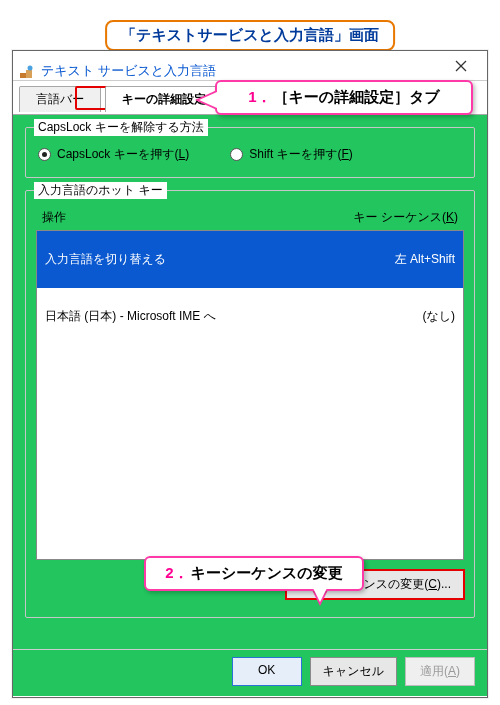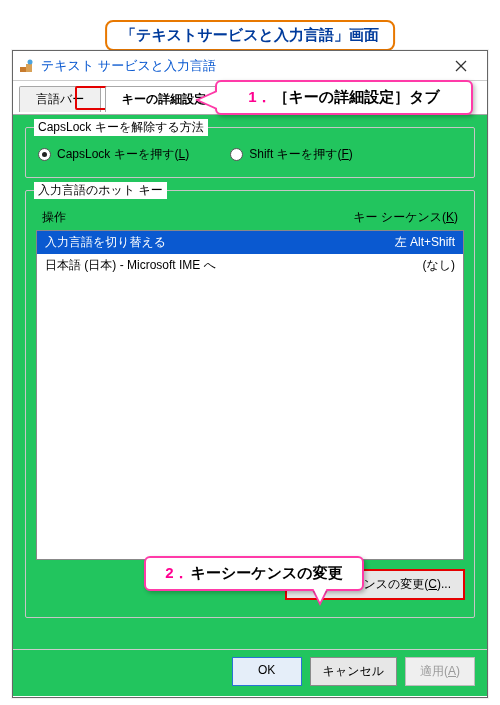--- a/index.html
+++ b/index.html
@@ -38,21 +38,21 @@
     left: 12px; top: 50px;
     width: 476px; height: 648px;
     border: 1px solid #666;
     background: #fff;
     box-shadow: 0 0 0 1px rgba(0,0,0,0.05);
   }
   .titlebar {
     height: 30px;
     border-bottom: 1px solid #ccc;
     display: flex;
-    align-items: center;
+    align-items: flex-end;
     padding: 0 6px;
     background: #fff;
   }
   .titlebar .app-icon {
     width: 16px; height: 16px;
     display: inline-block;
     position: relative;
     margin-right: 6px;
   }
   .titlebar .app-icon svg { width:16px; height:16px; }
@@ -169,21 +169,21 @@
   .listheader .col-seq { text-align:right; }
 
   .listbox {
     border: 1px solid #888;
     height: 330px;
     background:#fff;
     overflow:hidden;
   }
   .listrow {
     display:flex;
-    padding: 3px 8px;
+    padding: 20px 8px;
     font-size: 12px;
     align-items: center;
   }
   .listrow .op { flex:1; }
   .listrow .seq { text-align:right; min-width:90px;}
   .listrow.selected {
     background:#0a59d0;
     color:#fff;
   }
 

